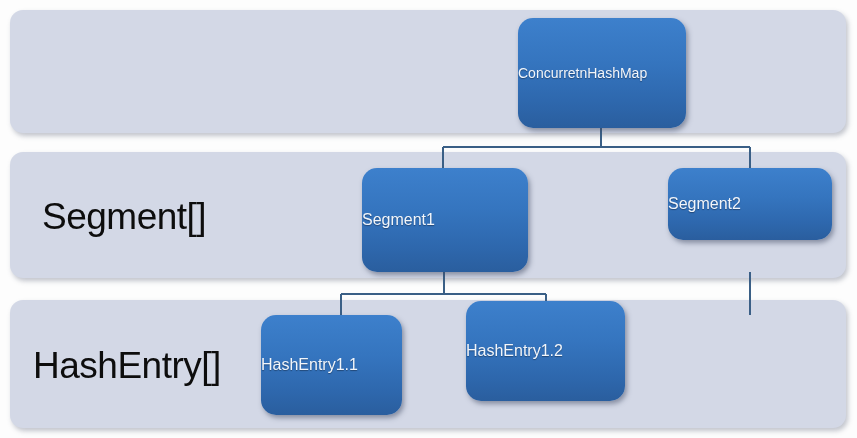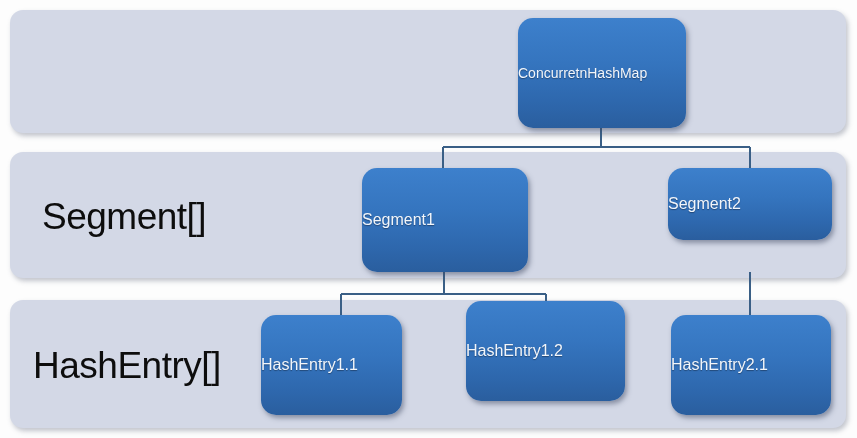--- a/index.html
+++ b/index.html
@@ -112,17 +112,14 @@
   </div>
 
   <div class="node" style="left:261px; top:315px; width:141px; height:100px;">
     <span class="node-label">HashEntry1.1</span>
   </div>
 
   <div class="node" style="left:466px; top:301px; width:159px; height:100px;">
     <span class="node-label">HashEntry1.2</span>
   </div>
 
-  <div class="node" style="left:671px; top:315px; width:160px; height:100px;">
-    <span class="node-label">HashEntry2.1</span>
-  </div>
 
 </div>
 
 </body></html>

